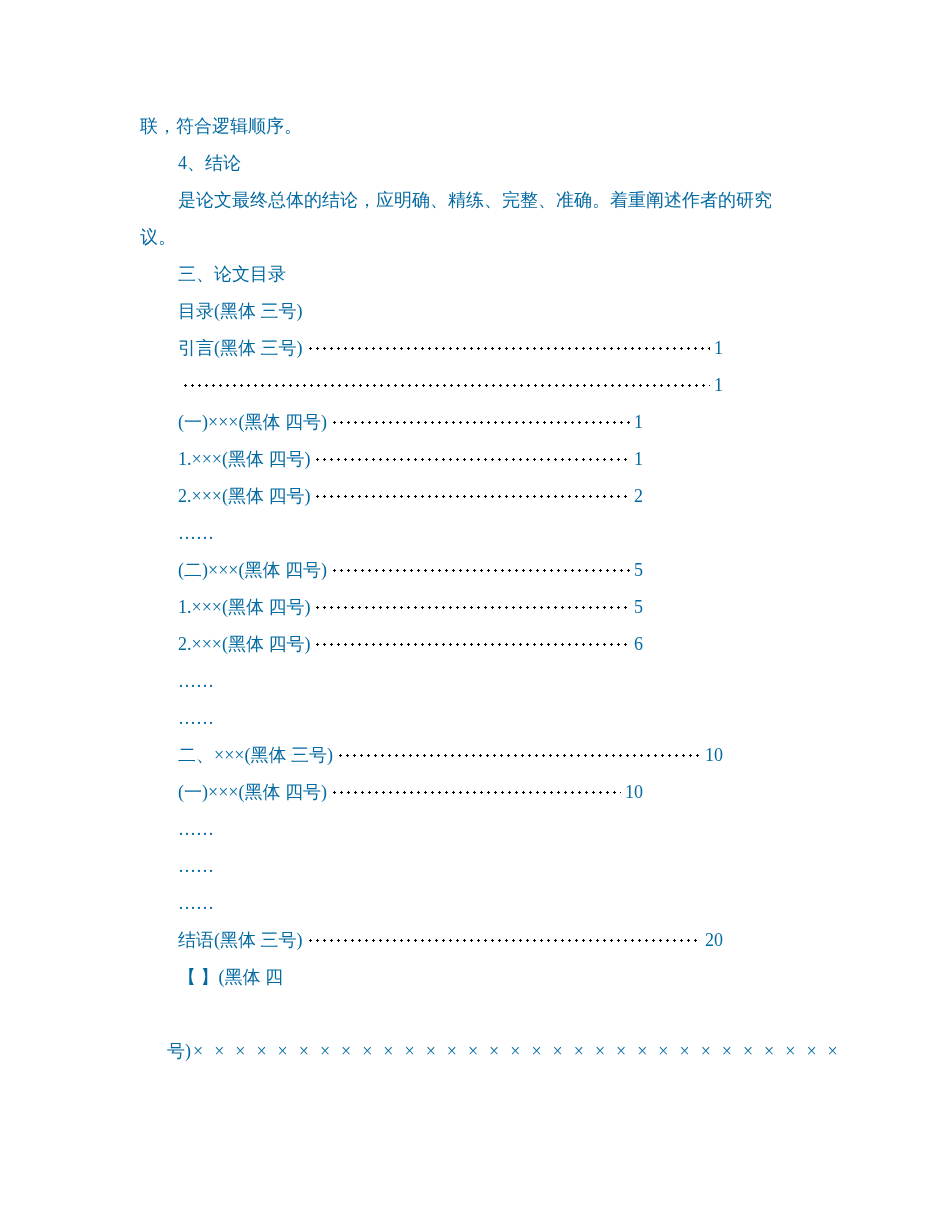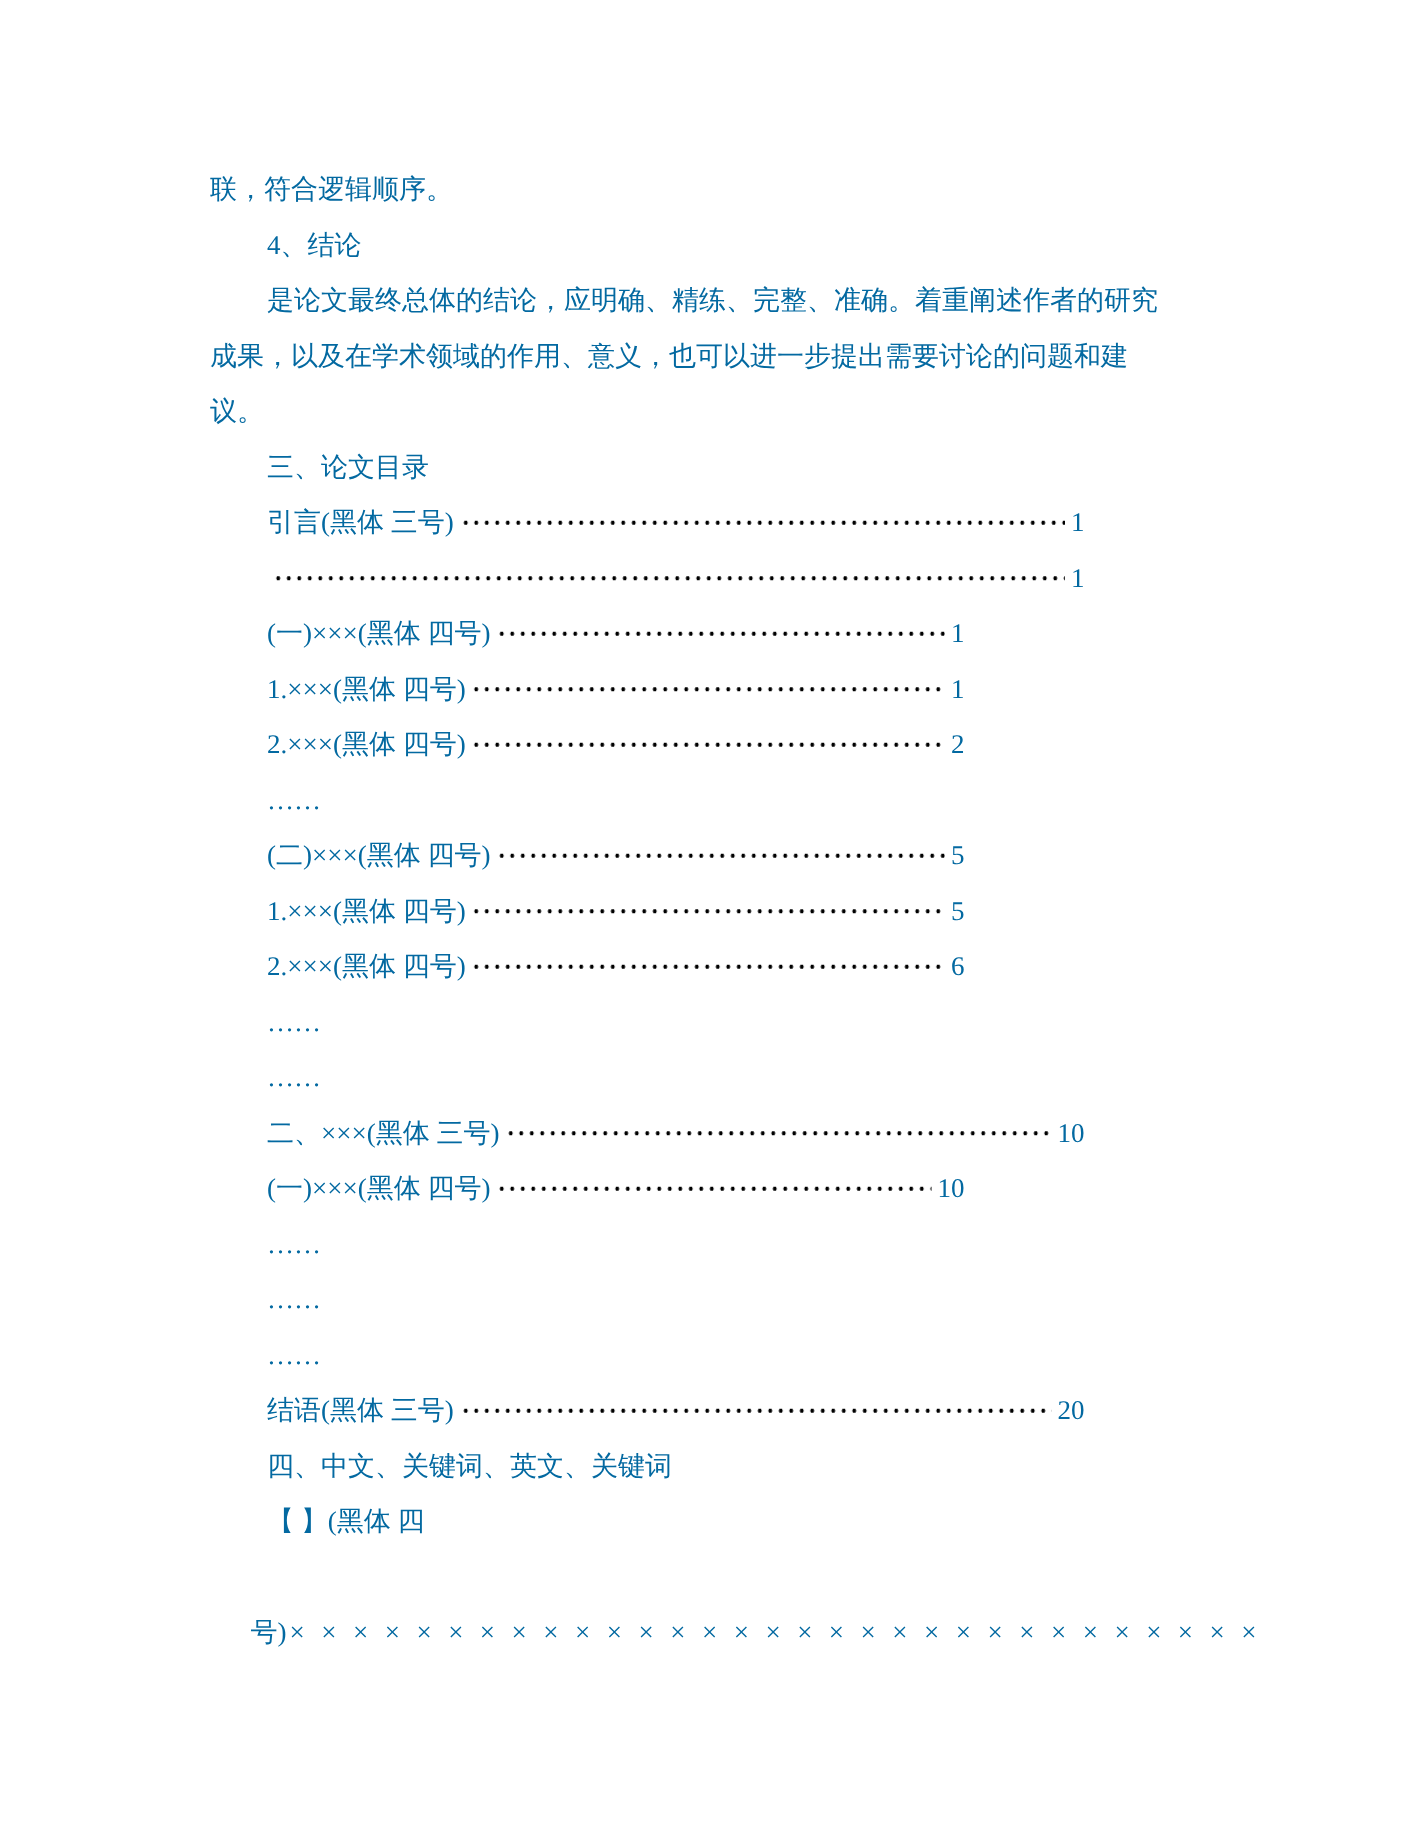--- a/index.html
+++ b/index.html
@@ -55,23 +55,23 @@
 </style>
 </head>
 <body>
 
 <div class="page">
   <div class="content">
 
     <div class="line">联，符合逻辑顺序。</div>
     <div class="line indent">4、结论</div>
     <div class="line indent">是论文最终总体的结论，应明确、精练、完整、准确。着重阐述作者的研究</div>
-    <div class="line">成果，以及在学术领域的作用、意义，也可以进一步提出需要讨论的问题和建</div>
     <div class="line">议。</div>
     <div class="line indent">三、论文目录</div>
+    <div class="line indent">目录(黑体 三号)</div>
 
     <div class="line indent toc lv3">
       <span class="toc-label">引言(黑体 三号)</span>
       <span class="leader"></span>
       <span class="toc-page">1</span>
     </div>
 
     <div class="line indent toc lv3">
       <span class="leader"></span>
       <span class="toc-page">1</span>
@@ -133,21 +133,20 @@
     <div class="line indent">……</div>
     <div class="line indent">……</div>
     <div class="line indent">……</div>
 
     <div class="line indent toc lv3">
       <span class="toc-label">结语(黑体 三号)</span>
       <span class="leader"></span>
       <span class="toc-page">20</span>
     </div>
 
-    <div class="line indent">四、中文、关键词、英文、关键词</div>
     <div class="line indent">【 】(黑体 四</div>
 
     <div class="line">
       <span>号)</span><span class="xs">×××××××××××××××××××××××××××××××</span>
     </div>
 
   </div>
 </div>
 
 </body></html>

